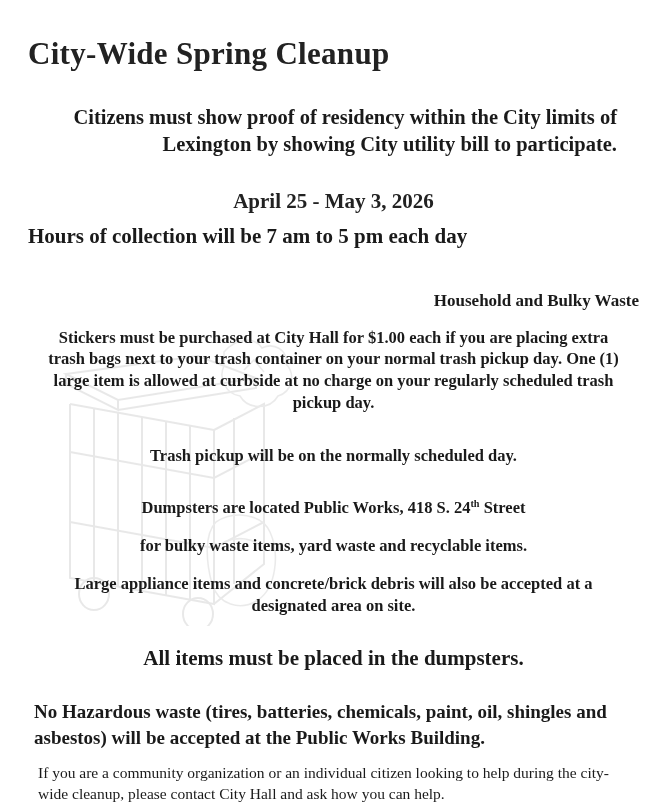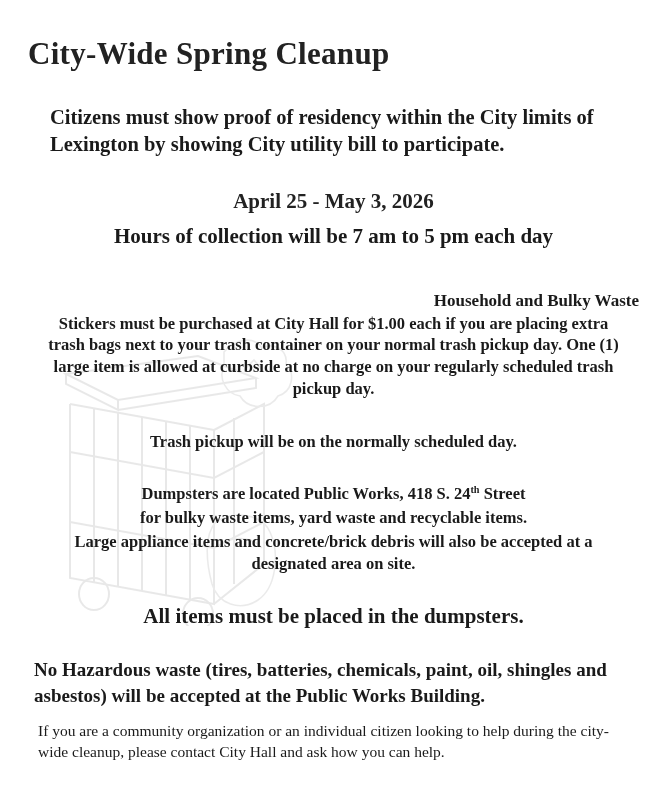--- a/index.html
+++ b/index.html
@@ -39,37 +39,37 @@
   }
   .title {
     text-align: left;
     font-size: 31px;
     font-weight: bold;
     margin-top: 36px;
     letter-spacing: 0.3px;
     color: #222;
   }
   .subtitle {
-    text-align: left;
+    text-align: right;
     font-size: 20.5px;
     font-weight: bold;
     line-height: 1.33;
     margin-top: 32px;
     padding: 0 22px;
     color: #1a1a1a;
   }
   .dates {
     text-align: center;
     font-size: 21px;
     font-weight: bold;
     margin-top: 30px;
     color: #222;
   }
   .hours {
-    text-align: center;
+    text-align: left;
     font-size: 21px;
     font-weight: bold;
     margin-top: 10px;
     color: #1a1a1a;
   }
   .section-head {
     text-align: right;
     font-size: 17px;
     font-weight: bold;
     margin-top: 42px;
@@ -79,21 +79,21 @@
     font-size: 16.5px;
     font-weight: bold;
     line-height: 1.32;
     margin-top: 4px;
     padding: 0 18px;
   }
   .para.loose {
     margin-top: 31px;
   }
   .para.tight {
-    margin-top: 2px;
+    margin-top: 16px;
   }
   .big-line {
     text-align: center;
     font-size: 21px;
     font-weight: bold;
     margin-top: 30px;
   }
   .hazard {
     text-align: left;
     font-size: 19px;

